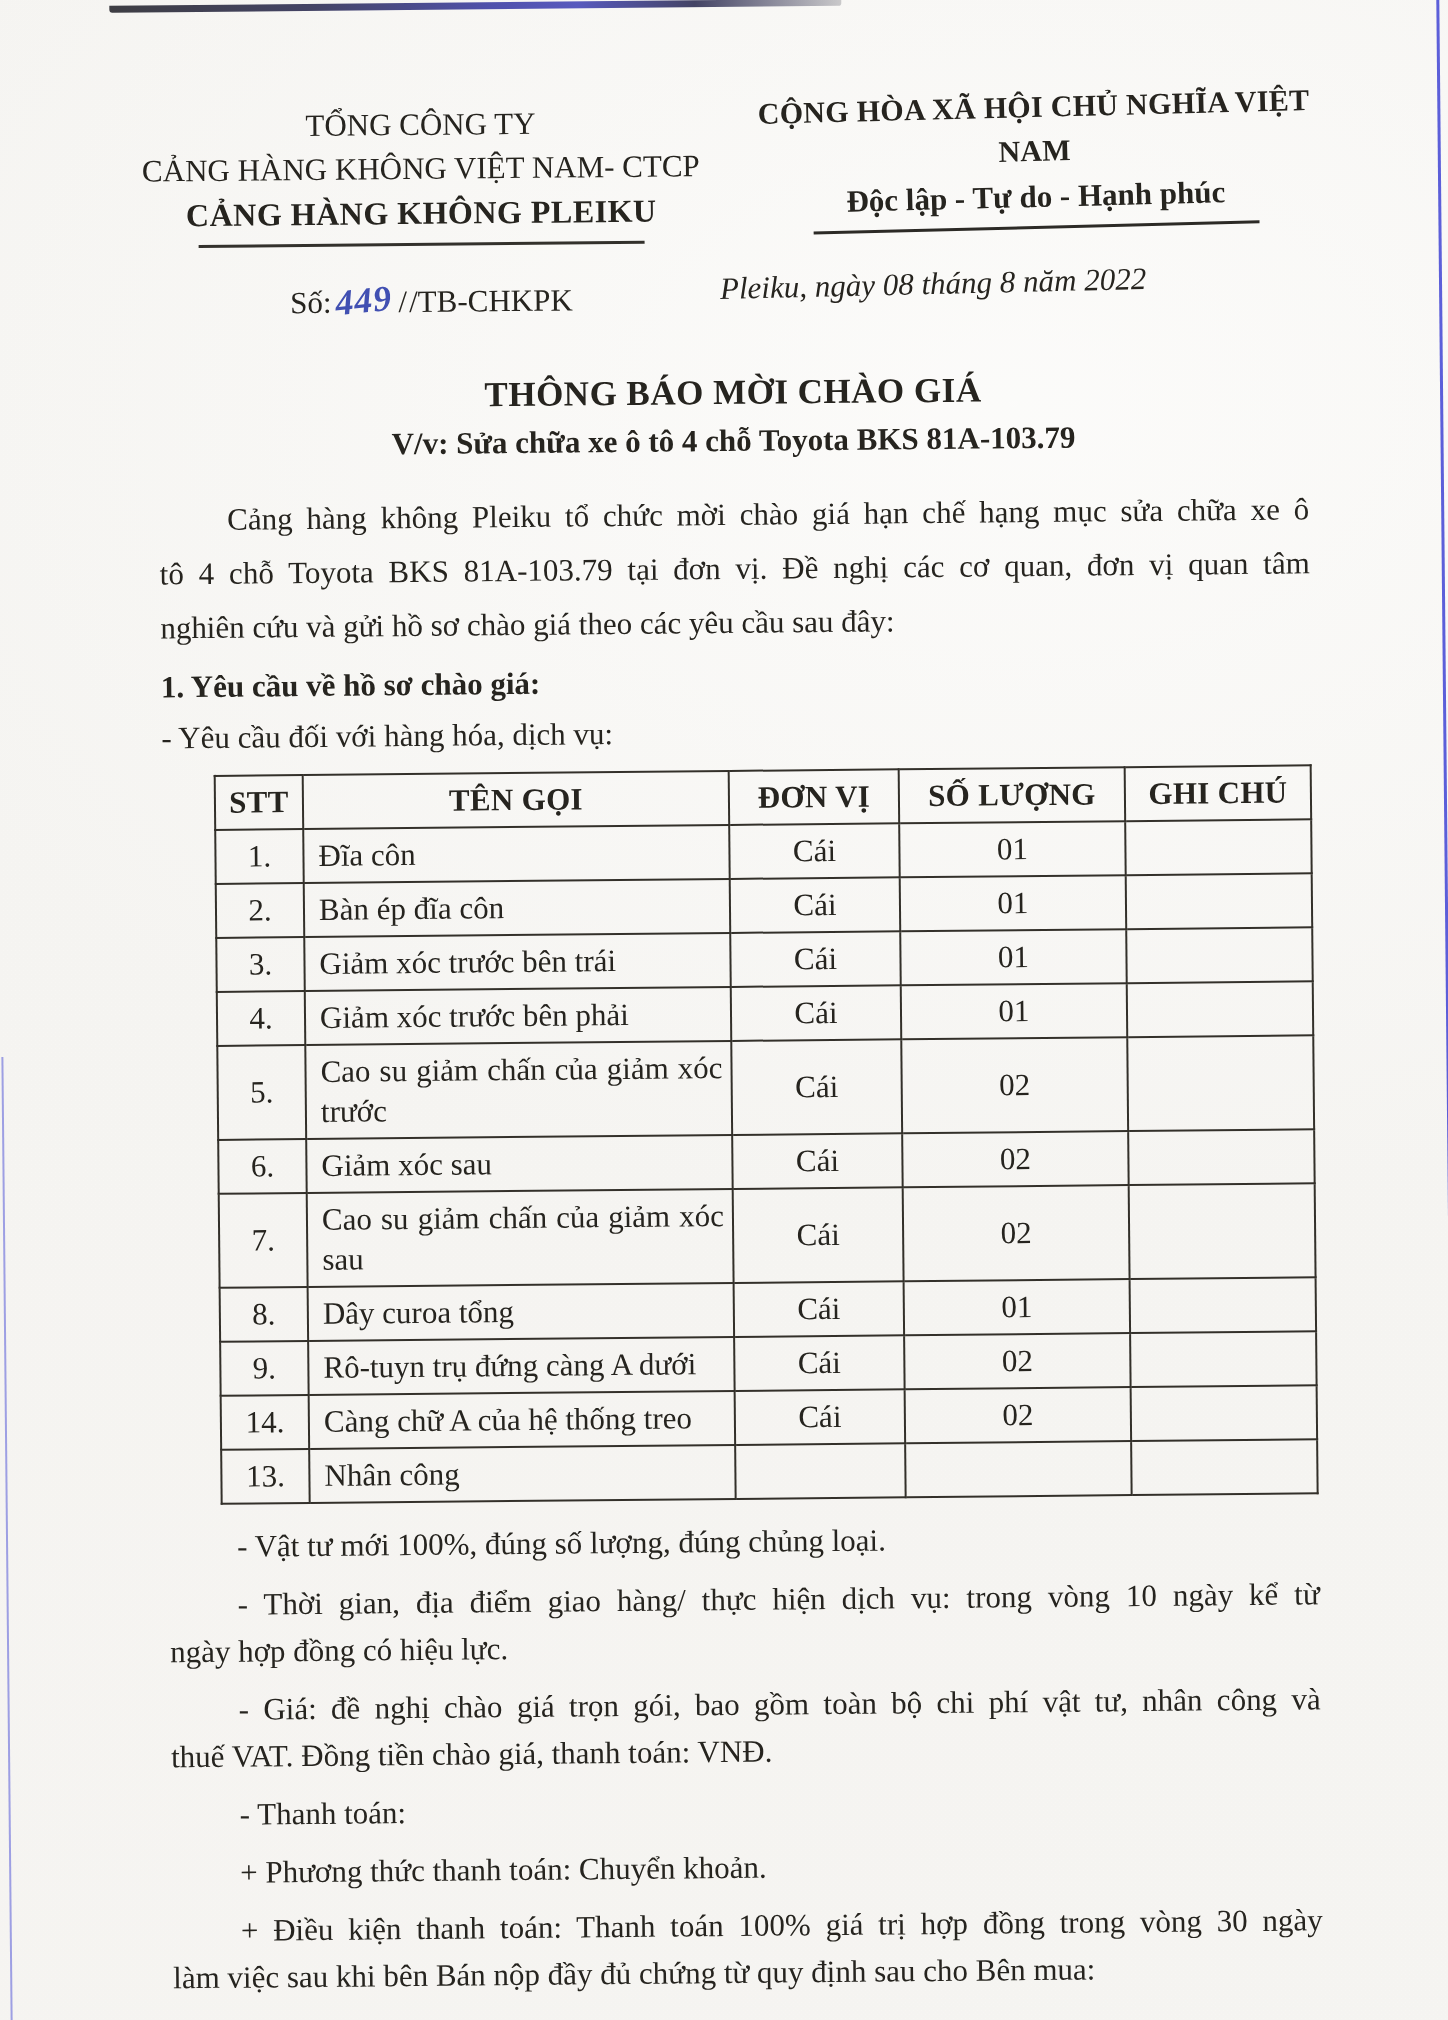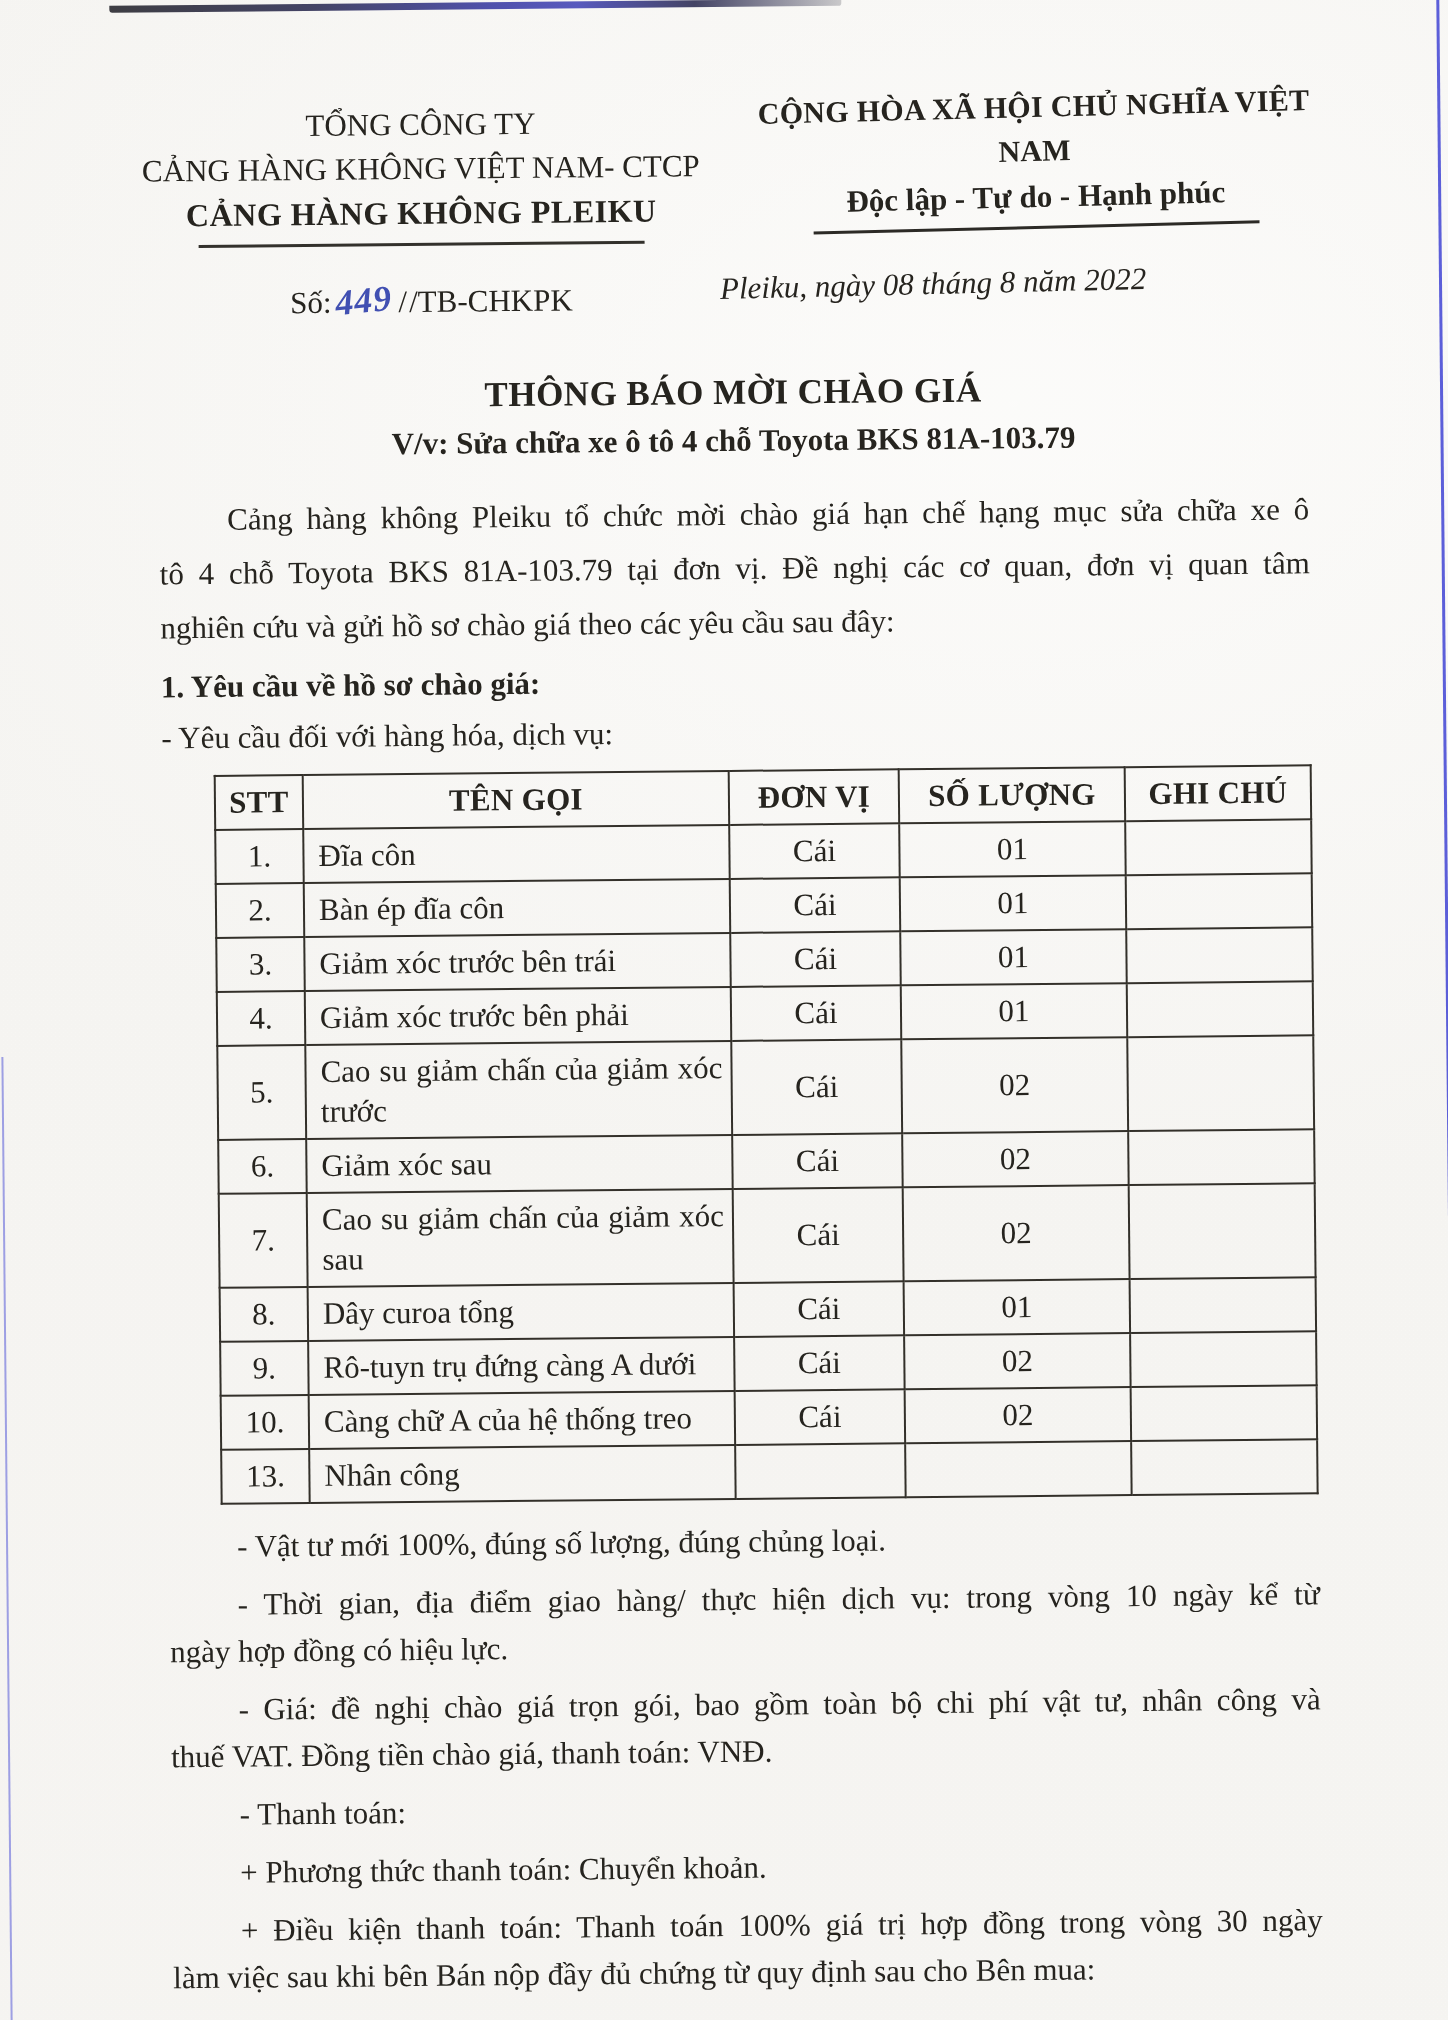--- a/index.html
+++ b/index.html
@@ -188,21 +188,21 @@
             <td class="c-note"></td>
           </tr>
           <tr>
             <td class="c-stt">9.</td>
             <td class="c-name">Rô-tuyn trụ đứng càng A dưới</td>
             <td class="c-unit">Cái</td>
             <td class="c-qty">02</td>
             <td class="c-note"></td>
           </tr>
           <tr>
-            <td class="c-stt">10.</td>
+            <td class="c-stt">14.</td>
             <td class="c-name">Càng chữ A của hệ thống treo</td>
             <td class="c-unit">Cái</td>
             <td class="c-qty">02</td>
             <td class="c-note"></td>
           </tr>
           <tr>
             <td class="c-stt">13.</td>
             <td class="c-name">Nhân công</td>
             <td class="c-unit"></td>
             <td class="c-qty"></td>

